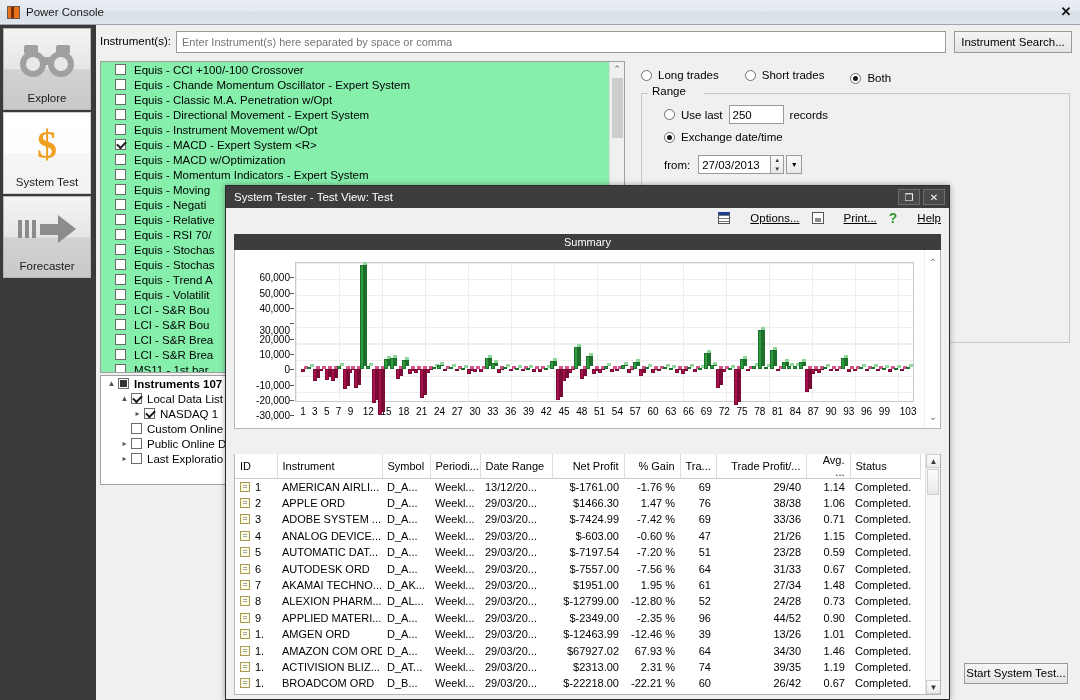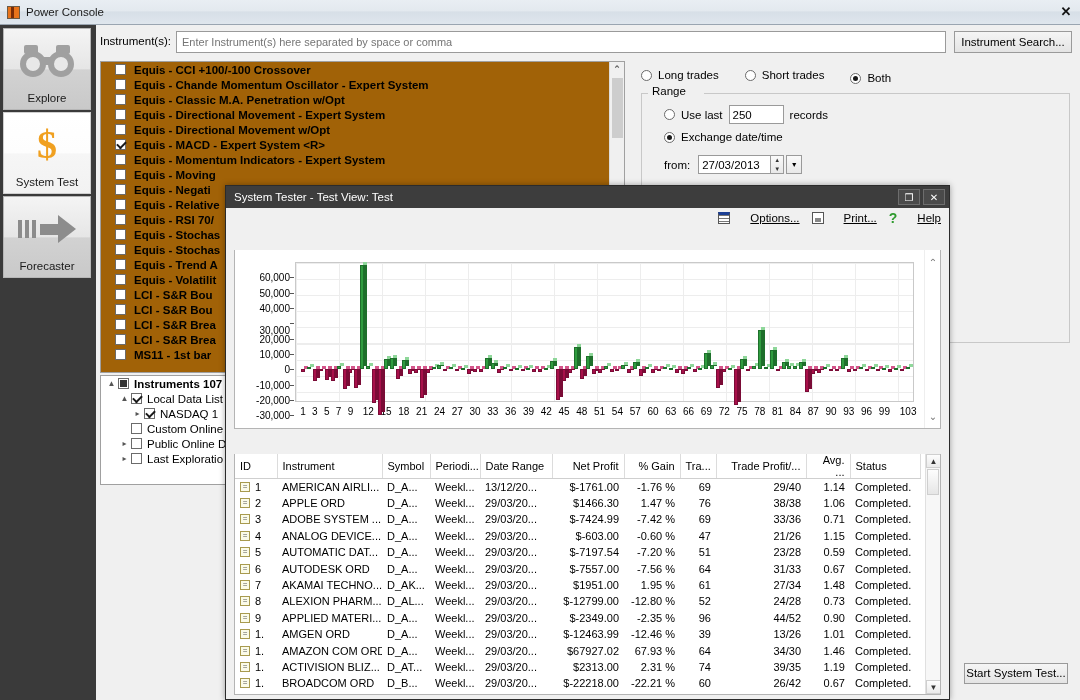--- a/index.html
+++ b/index.html
@@ -90,21 +90,21 @@
   }
   #instr-search-btn{
     position:absolute; left:858px; top:6px; width:118px; height:22px;
     background:linear-gradient(to bottom,#f5f5f5,#e4e4e4);
     border:1px solid #9a9a9a; font-size:11.5px; text-align:center; line-height:20px;
   }
 
   
   #sys-list{
     position:absolute; left:4px; top:36px; width:525px; height:312px;
-    background:#a16207; border:1px solid #a0a0a0; overflow:hidden;font-weight:bold;
+    background:#86efac; border:1px solid #a0a0a0; overflow:hidden;
   }
   .sys-row{ height:15px; padding-left:36px; display:flex; align-items:center; font-size:11.5px; }
   .cb{
     position:absolute; left:38px; width:11px;height:11px;
     border:1px solid #6b6b6b; background:#fff; display:inline-block;
   }
   .sys-row .cb{ position:static; margin-left:-22px; margin-right:8px; flex:0 0 11px; }
   .cb.checked::after{
     content:"";display:block;width:7px;height:4px;border-left:2px solid #1a1a1a;border-bottom:2px solid #1a1a1a;
     transform:rotate(-45deg);margin:1px 0 0 1px;
@@ -299,25 +299,29 @@
           <div class="sys-row">
             <span class="cb"></span>
             <span>Equis - Classic M.A. Penetration  w/Opt</span>
           </div>
           <div class="sys-row">
             <span class="cb"></span>
             <span>Equis - Directional Movement - Expert System</span>
           </div>
           <div class="sys-row">
             <span class="cb"></span>
-            <span>Equis - Directional Movement  w/Opt</span>
+            <span>Equis - Instrument Movement  w/Opt</span>
           </div>
           <div class="sys-row">
             <span class="cb checked"></span>
             <span>Equis - MACD - Expert System  &lt;R&gt;</span>
+          </div>
+          <div class="sys-row">
+            <span class="cb"></span>
+            <span>Equis - MACD  w/Optimization</span>
           </div>
           <div class="sys-row">
             <span class="cb"></span>
             <span>Equis - Momentum Indicators - Expert System</span>
           </div>
           <div class="sys-row">
             <span class="cb"></span>
             <span>Equis - Moving</span>
           </div>
           <div class="sys-row">
@@ -474,20 +478,21 @@
           <u>Print...</u>
         </span>
         <span class="tool">
           <span class="ico-help">?</span>
           <u>Help</u>
         </span>
       </div>
     </div>
 
     <div id="summary-panel">
+      <div class="panel-head">Summary</div>
       <div id="chart-wrap">
         <div id="plot">
           <div id="plotbg"></div>
           <div id="chart-layers">
               <div class="ylab" style="top: 15.3333px;">60,000</div>
               <div class="ytick" style="top: 15.3333px;"></div>
               <div class="ylab" style="top: 30.6667px;">50,000</div>
               <div class="ytick" style="top: 30.6667px;"></div>
               <div class="ylab" style="top: 46px;">40,000</div>
               <div class="ytick" style="top: 46px;"></div>

